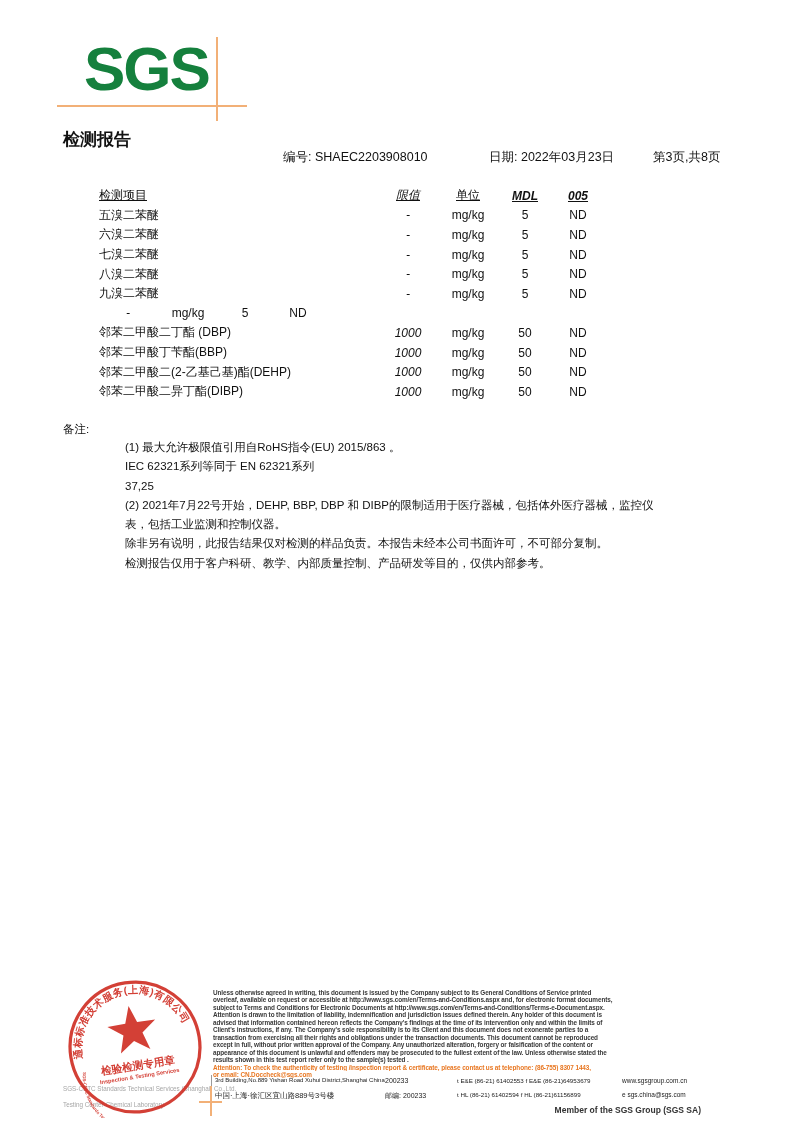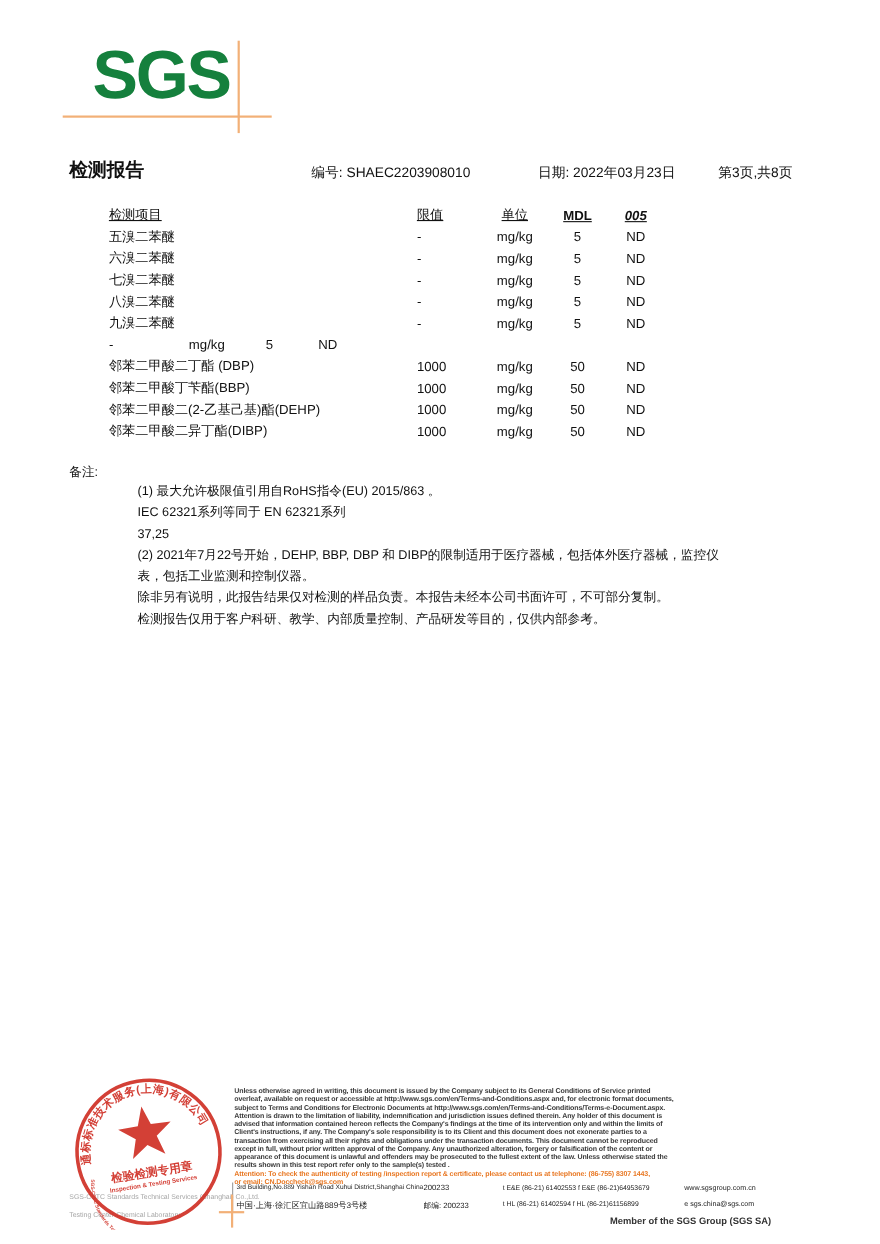--- a/index.html
+++ b/index.html
@@ -7,35 +7,35 @@
     position:relative;width:800px;height:1131px;background:#ffffff;
     margin:0 auto;overflow:hidden;
     font-family:"Liberation Sans","DejaVu Sans",sans-serif;color:#111;
   }
   
   .logo-text{position:absolute;left:84px;top:34px;font-size:62px;line-height:70px;
     font-weight:800;color:#15803d;letter-spacing:-2px;}
   .logo-hline{position:absolute;left:57px;top:105px;width:190px;height:2px;background:#f2b077;}
   .logo-vline{position:absolute;left:216px;top:37px;width:2px;height:84px;background:#f2b077;}
   
-  .doc-title{position:absolute;left:63px;top:143px;font-size:17px;font-weight:bold;}
+  .doc-title{position:absolute;left:63px;top:128px;font-size:17px;font-weight:bold;}
   .hdr-no{position:absolute;left:283px;top:149px;font-size:12.5px;}
   .hdr-date{position:absolute;left:489px;top:149px;font-size:12.5px;}
   .hdr-page{position:absolute;left:653px;top:149px;font-size:12.5px;}
   
   .tbl{position:absolute;left:0;top:186px;width:800px;font-size:12px;}
   .trow{display:flex;height:19.6px;align-items:center;padding-left:99px;}
   .c-item{width:280px;text-align:left;}
-  .c-limit{width:58px;text-align:left;}
+  .c-limit{width:58px;text-align:center;font-style:italic;}
   .c-unit{width:62px;text-align:center;}
   .c-mdl{width:52px;text-align:center;}
   .c-res{width:54px;text-align:center;}
   .th{text-decoration:underline;}
   .th-sample{font-style:italic;font-weight:bold;}
-  .th-mdl{font-weight:bold;}
+  .th-mdl{font-weight:bold;font-style:italic;}
   
   .notes-label{position:absolute;left:63px;top:422px;font-size:11.5px;}
   .notes{position:absolute;left:125px;top:438px;width:600px;font-size:11.5px;line-height:19.3px;}
   
   .fineprint{position:absolute;left:213px;top:989px;width:492px;
     font-size:6.4px;line-height:7.45px;font-weight:bold;color:#3a3a3a;letter-spacing:-0.1px;}
   .fineprint div{white-space:nowrap;overflow:hidden;}
   .fp-attn{color:#e87722;}
   
   .company-lines{position:absolute;left:63px;top:1081px;font-size:6.3px;line-height:16px;color:#a6a6a6;}

